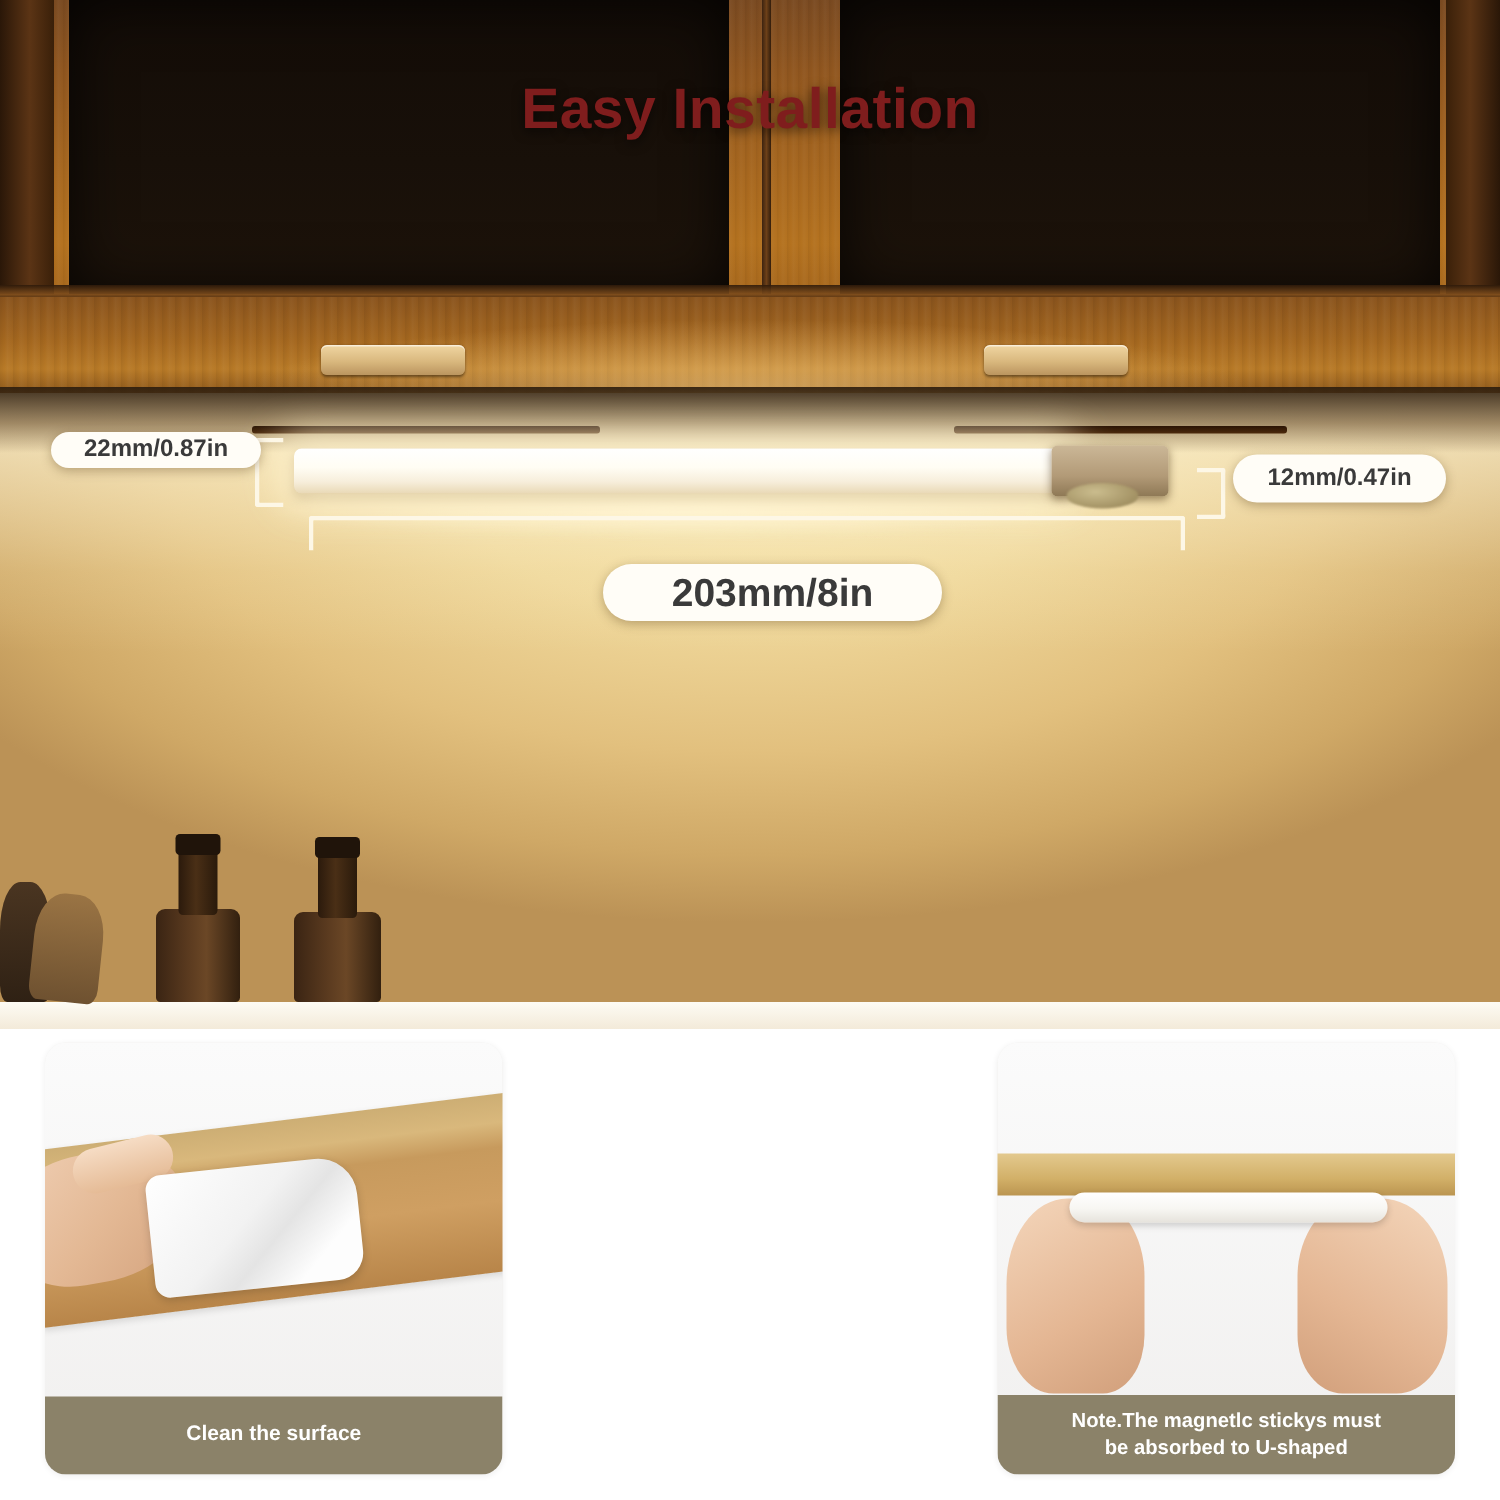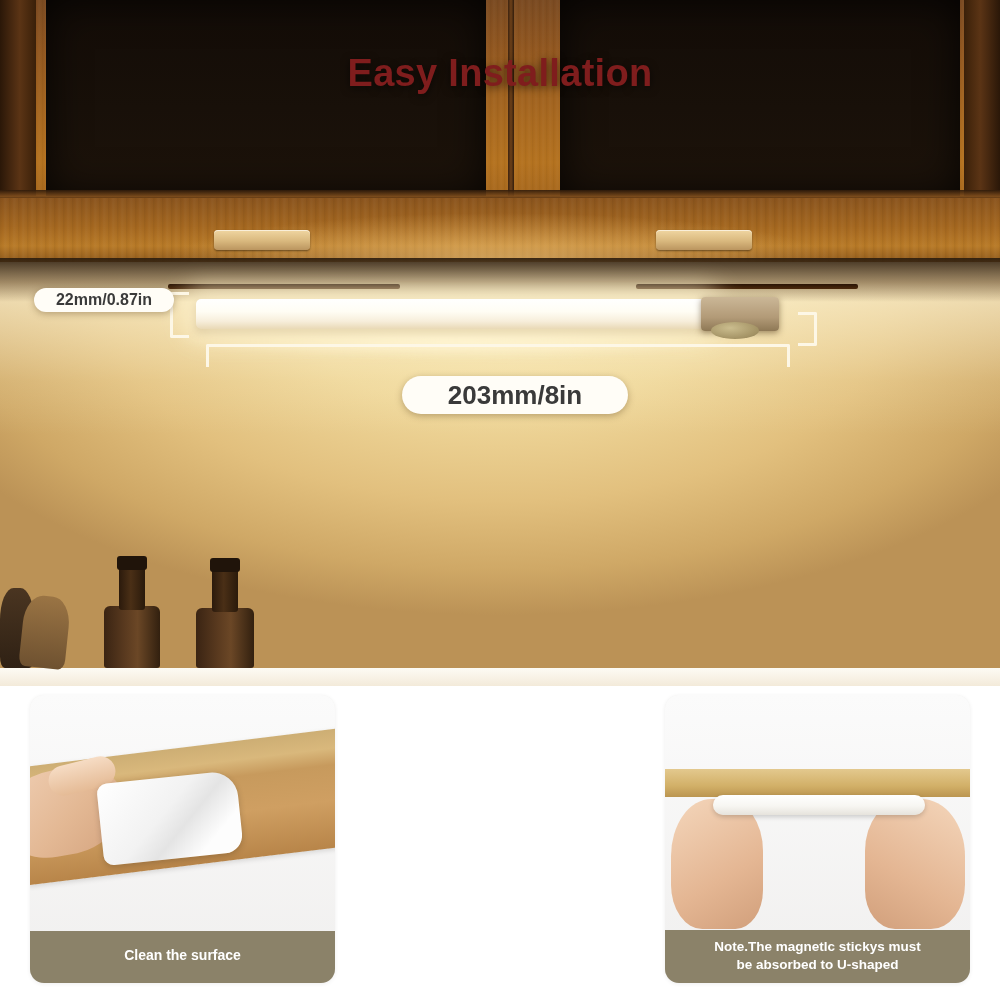--- a/index.html
+++ b/index.html
@@ -222,20 +222,23 @@
       <div class="led-sensor"></div>
     </div>
 
     <div class="br br-h"></div>
     <div class="br br-d"></div>
     <div class="br br-w"></div>
 
     <div class="pill left">
       <span>22mm/0.87in</span>
     </div>
+    <div class="pill right">
+      <span>12mm/0.47in</span>
+    </div>
     <div class="pill width">
       <span>203mm/8in</span>
     </div>
 
     <div class="hero-title">Easy Installation</div>
   </div>
 
   <div class="strip">
     <div class="cards">
 

